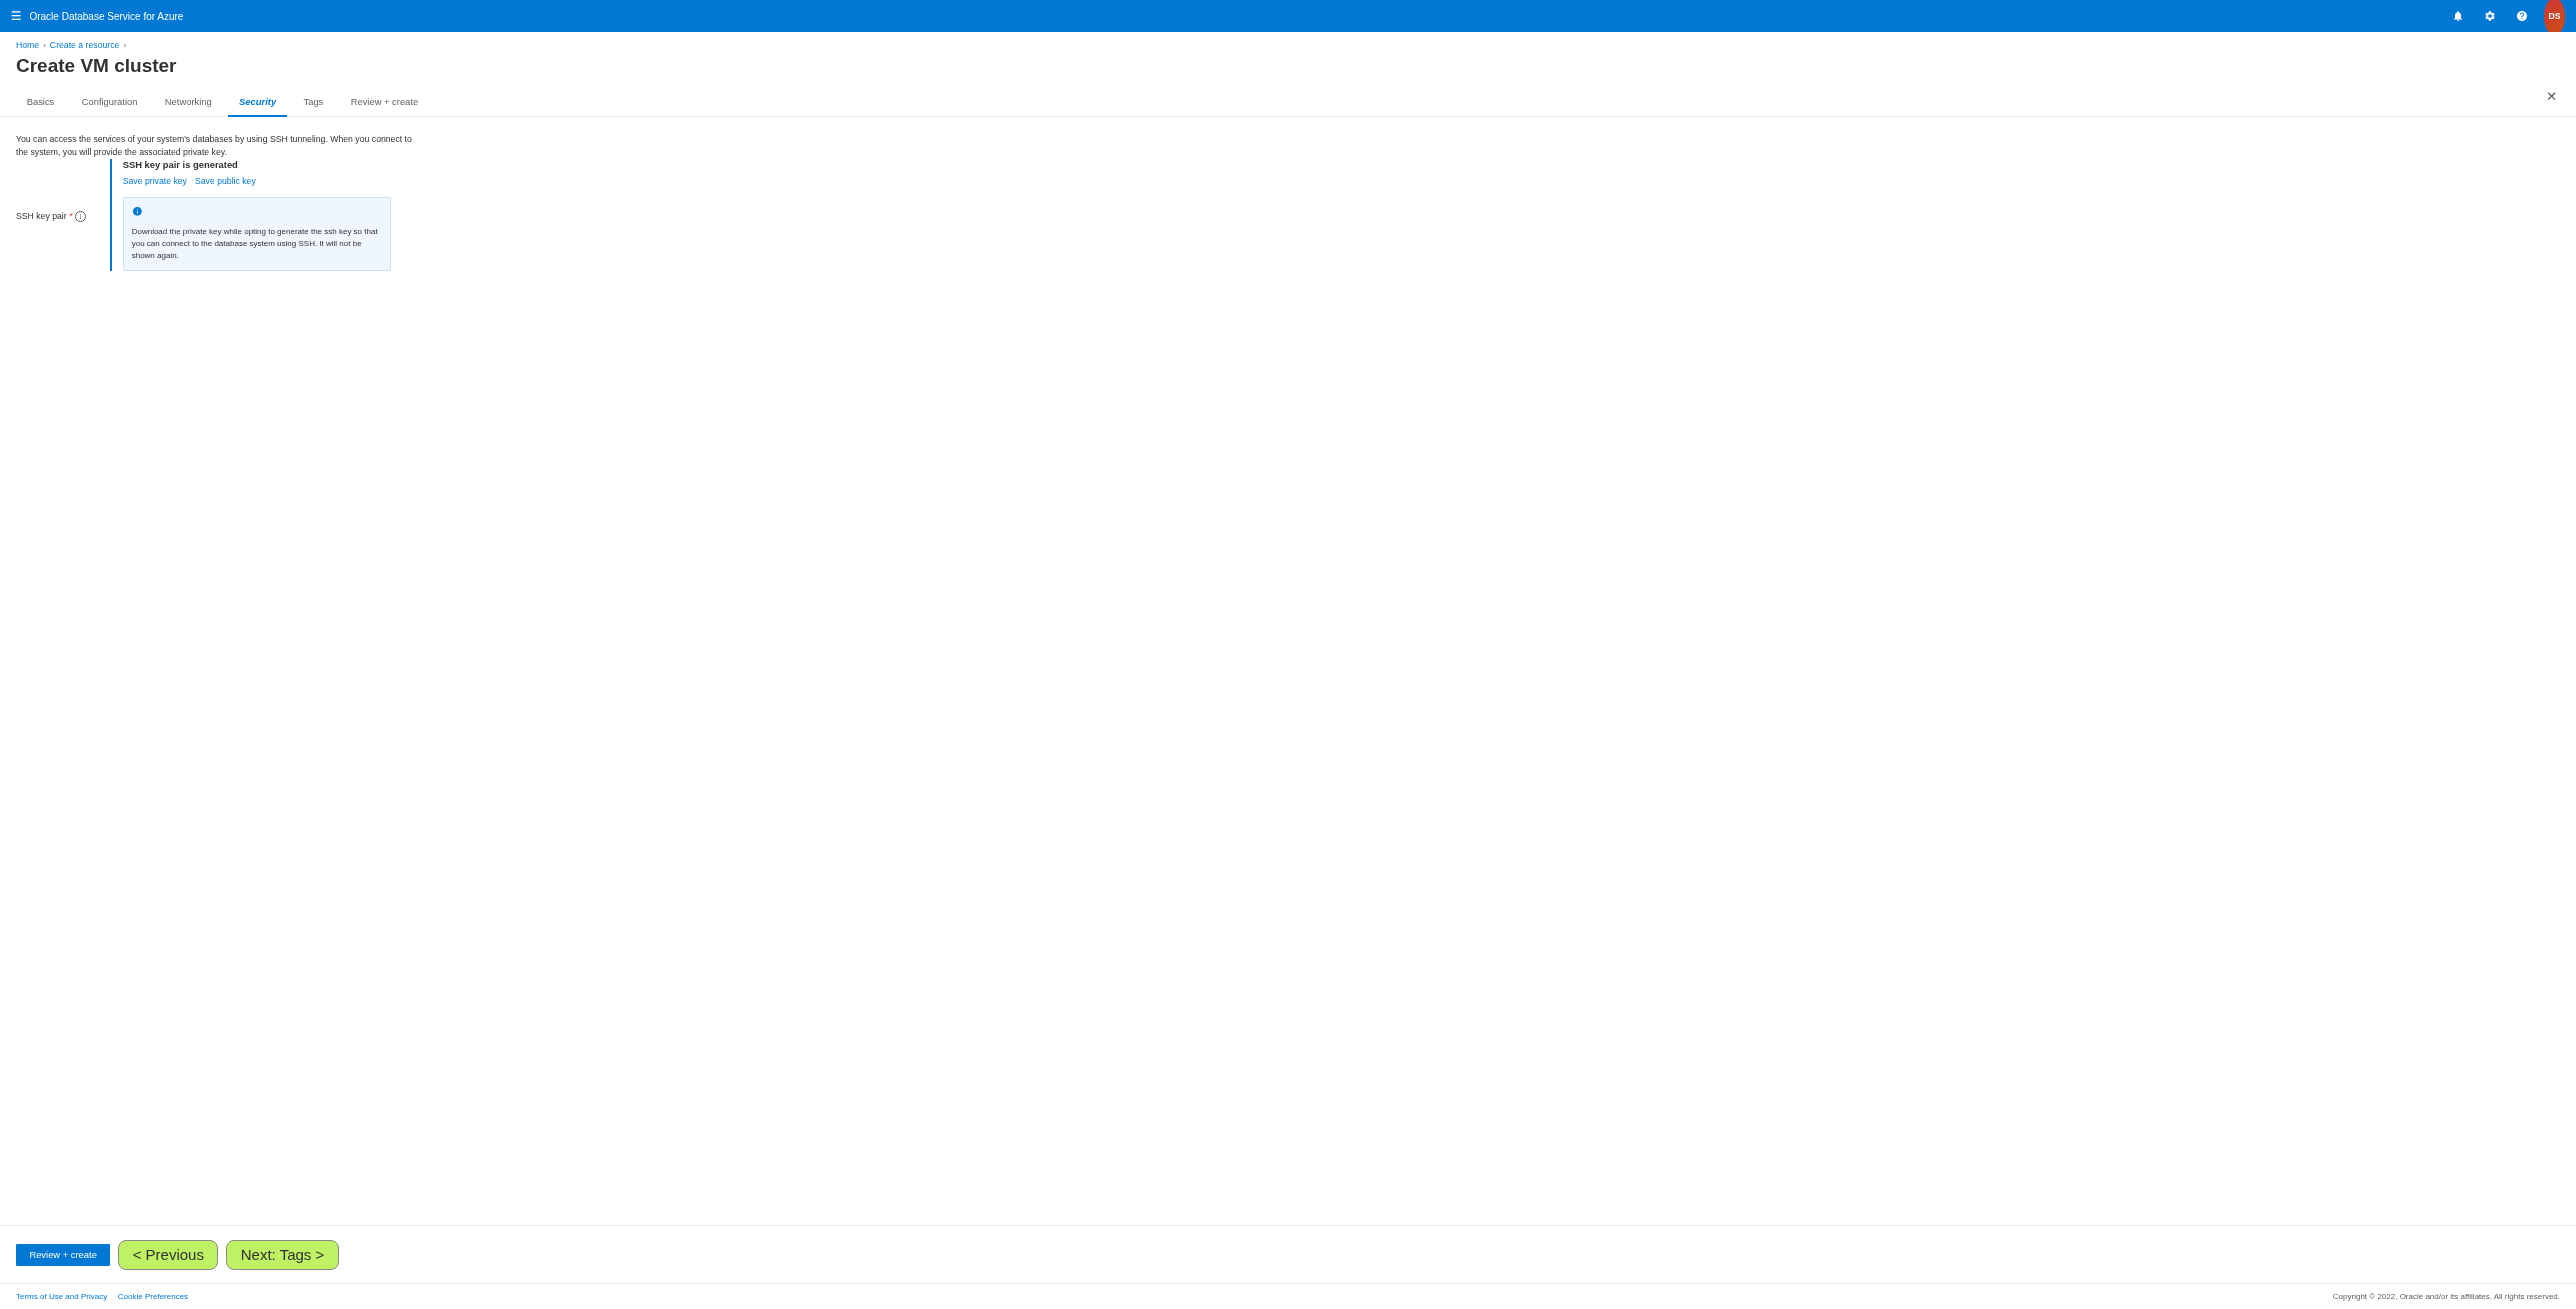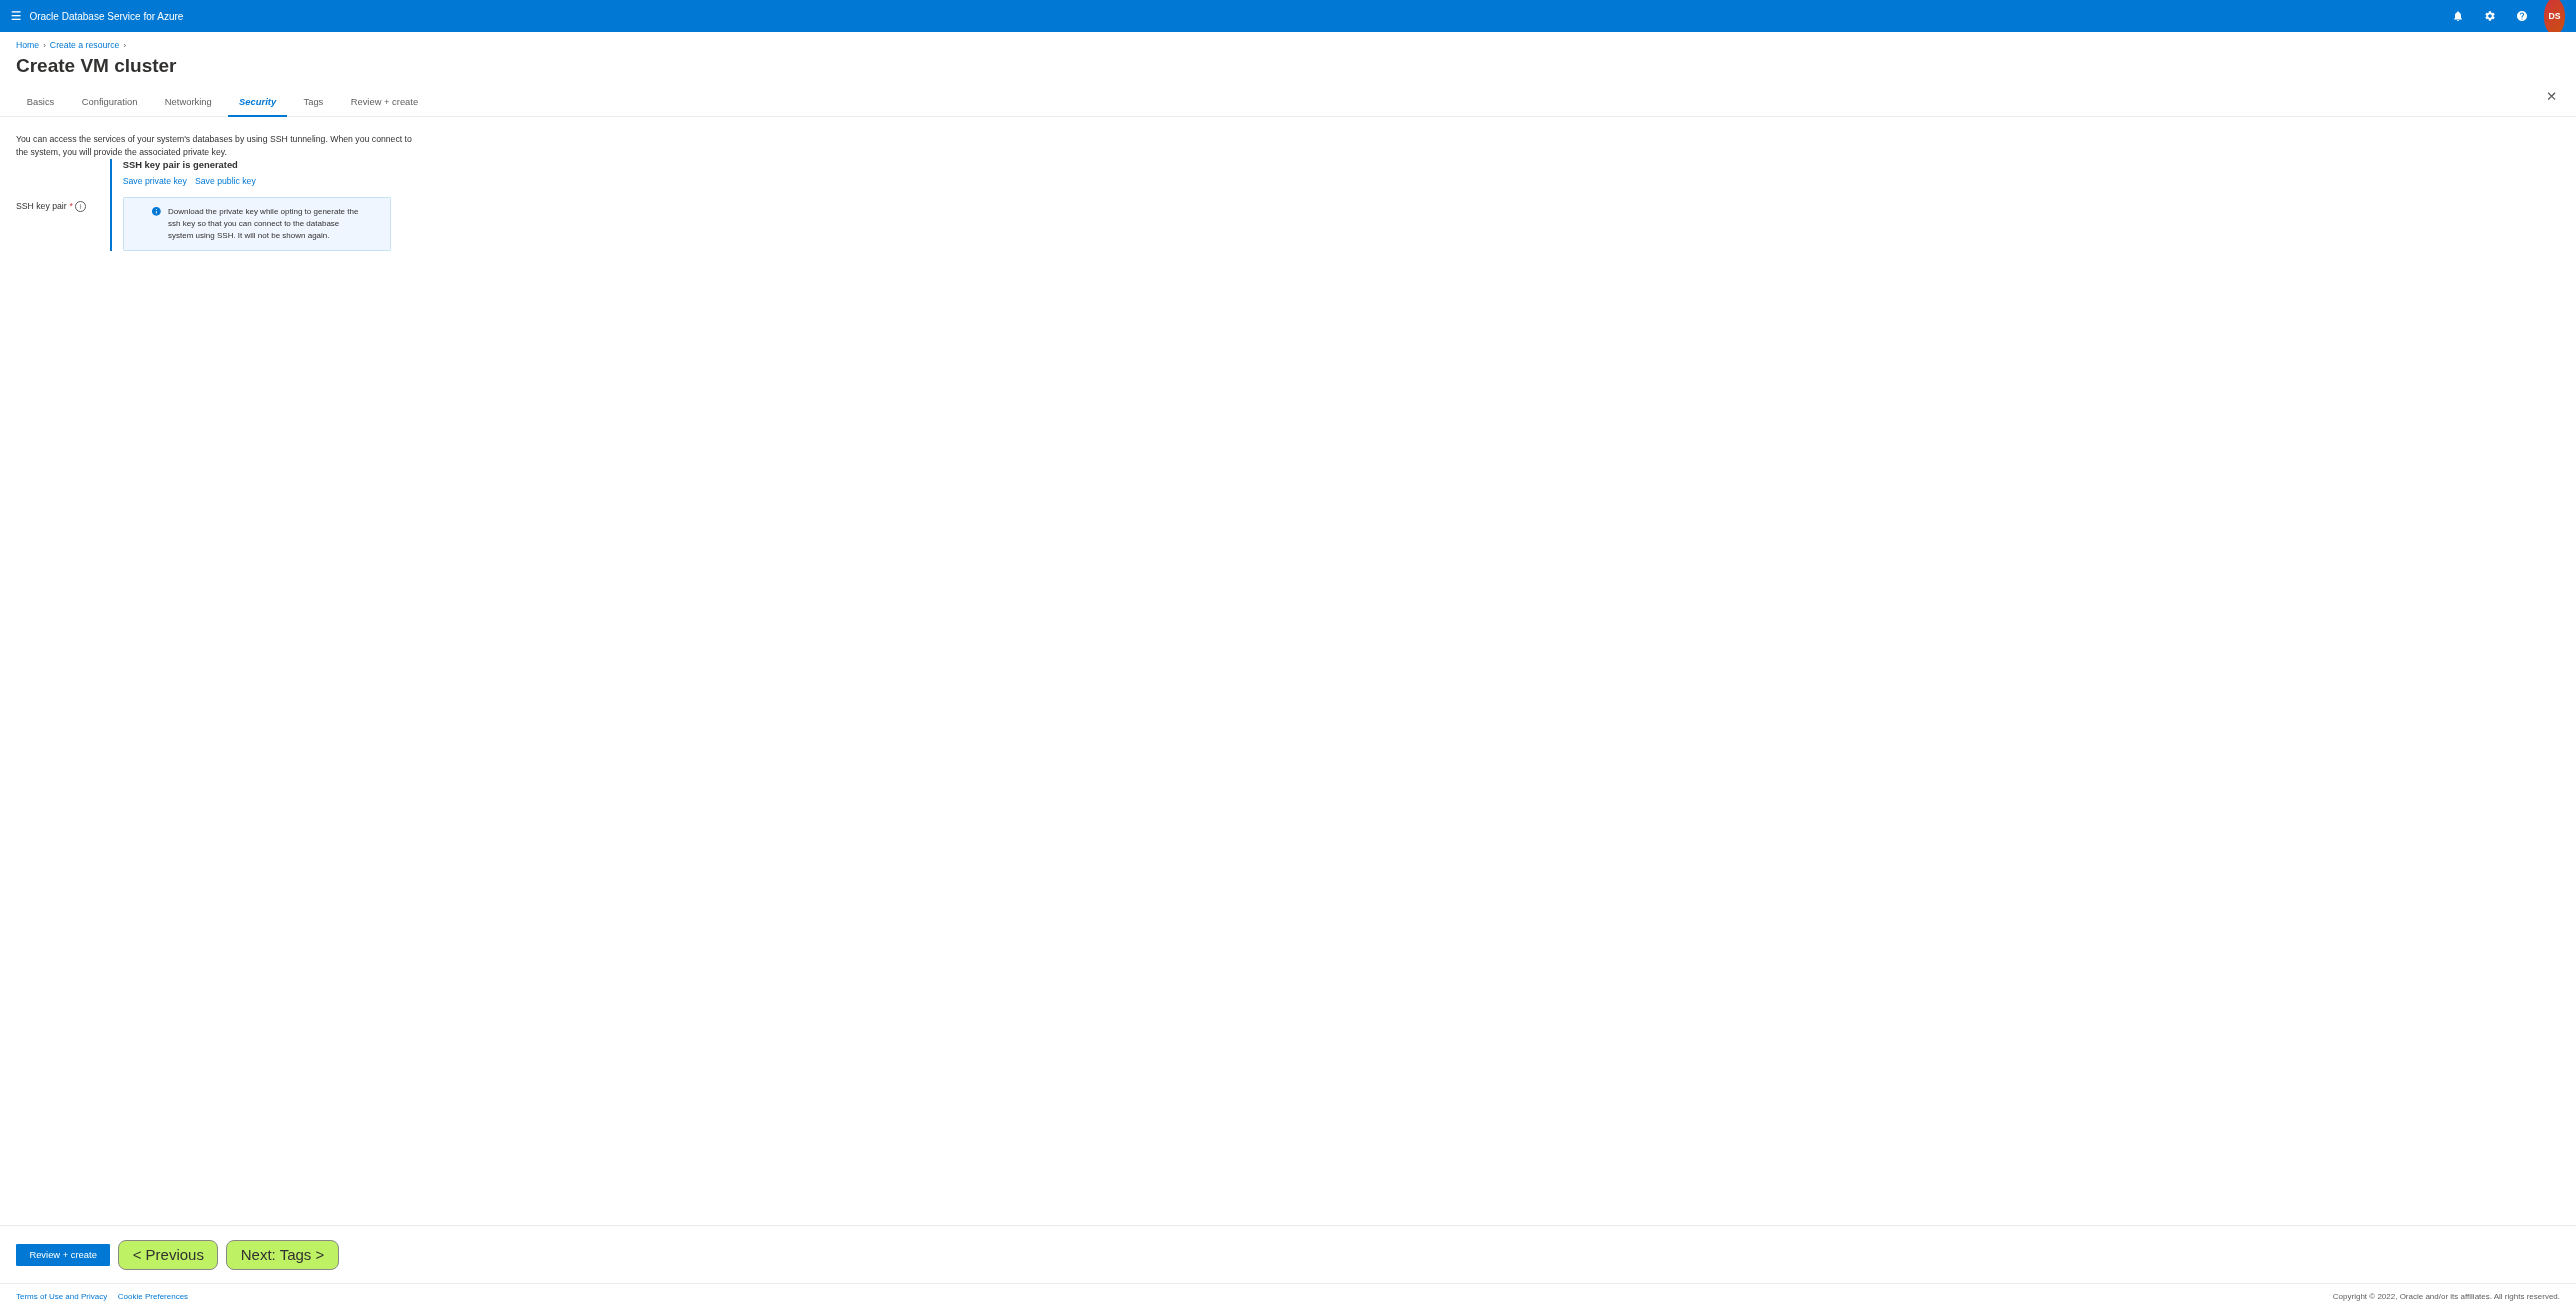--- a/index.html
+++ b/index.html
@@ -195,24 +195,25 @@
       cursor: pointer;
       font-size: 8.7px;
       text-decoration: none;
     }
 
     
     .info-box {
       background: #f0f6ff;
       border: 0.7px solid #c7e0f4;
       border-radius: 1.3px;
-      padding: 8px 27px;
+      padding: 8px 8px;
       display: flex;
       gap: 6.7px;
       max-width: 268px;
+      flex-direction: column;
     }
     .info-box-icon {
       color: #0078d4;
       font-size: 10.7px;
       flex-shrink: 0;
       margin-top: 0.7px;
     }
     .info-box-text {
       font-size: 8px;
       color: #323130;

